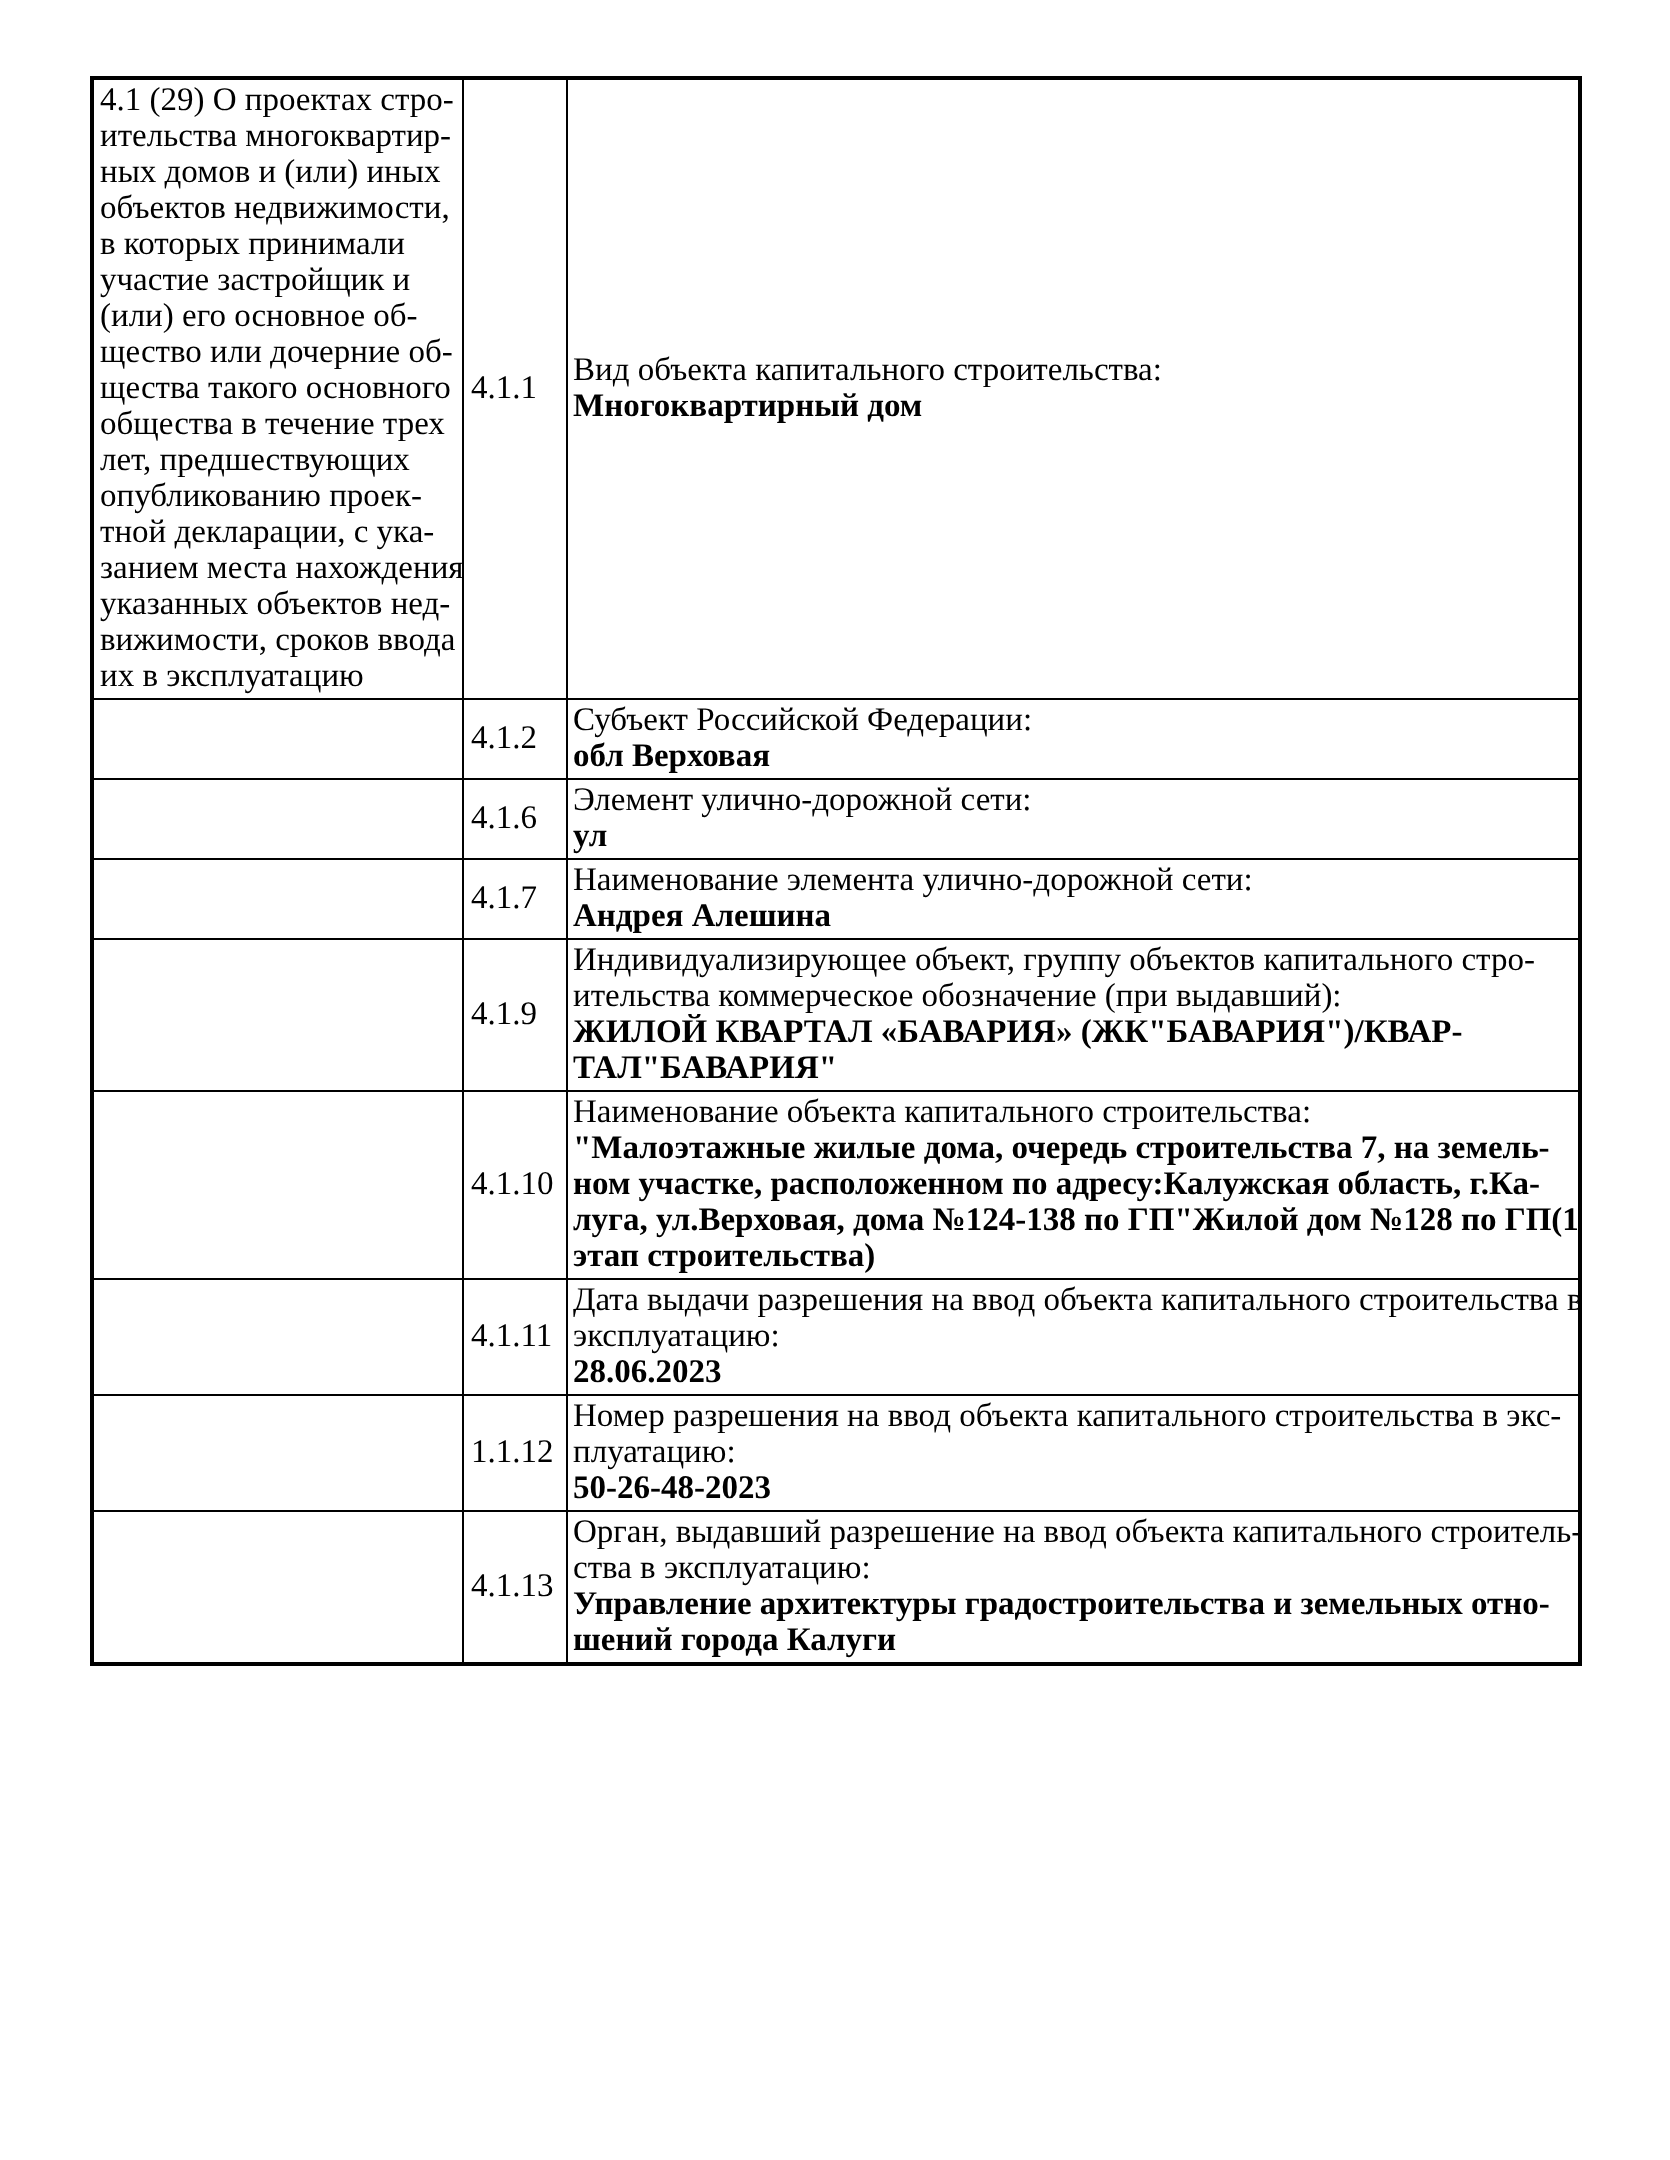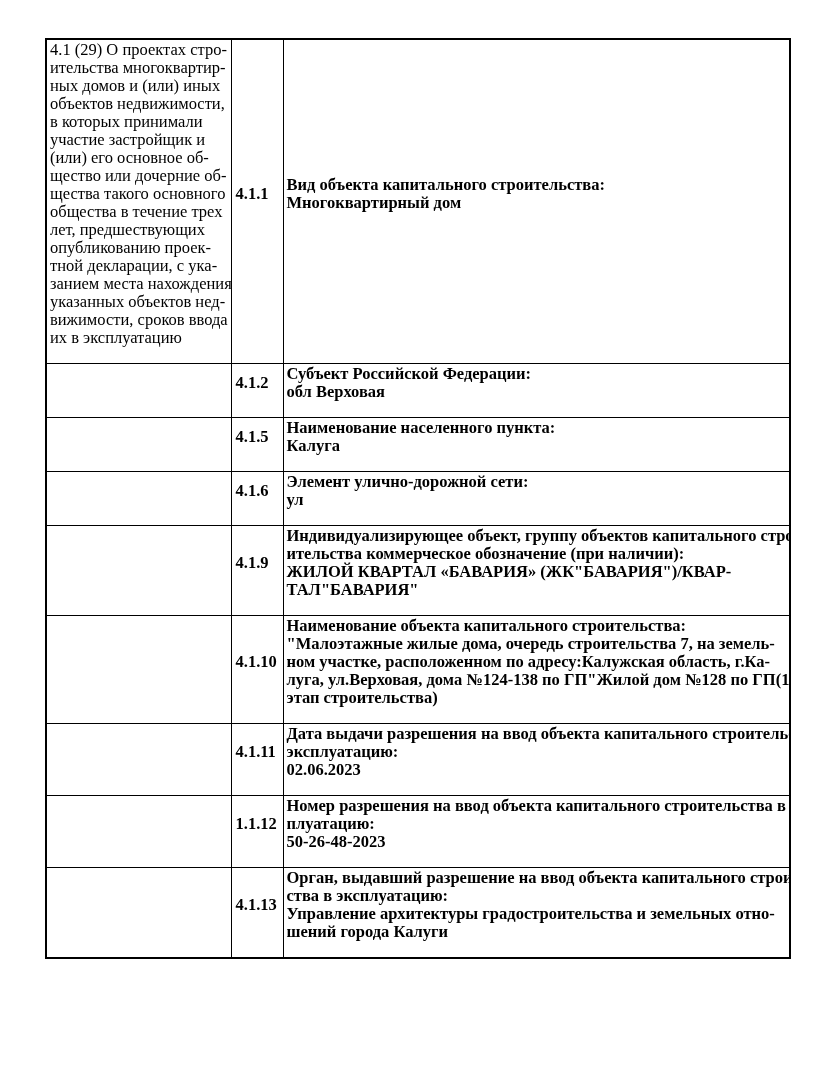--- a/index.html
+++ b/index.html
@@ -28,33 +28,33 @@
     width: 744px;
     border-collapse: collapse;
     table-layout: fixed;
     border: 2px solid #000000;
   }
   col.c1 { width: 185px; }
   col.c2 { width: 52px; }
   col.c3 { width: 507px; }
   td {
     border: 1px solid #000000;
-    padding: 1px 3px 16px 3px;
+    padding: 1px 3px 2px 3px;
     font-size: 16.5px;
     line-height: 18px;
     vertical-align: middle;
     overflow: hidden;
   }
   td.cell-left { vertical-align: top; }
   td.cell-num  { padding-left: 4px; vertical-align: middle; }
   .desc, .label, .value {
     white-space: pre;
   }
   .desc  { font-weight: normal; }
-  .label { font-weight: bold; }
+  .label { font-weight: normal; }
   .value { font-weight: bold; }
   .vprefix { font-weight: normal; }
 </style>
 </head>
 <body>
 
 <div class="page">
   <table class="decl-table">
     <colgroup>
       <col class="c1">
@@ -96,45 +96,45 @@
             <div class="label">4.1.2</div>
           </td>
           <td class="cell-content">
             <div class="label">Субъект Российской Федерации:</div>
             <div class="value"><span>обл Верховая</span></div>
           </td>
         </tr>
         <tr>
           <td class="cell-left"></td>
           <td class="cell-num">
-            <div class="label">4.1.5</div>
-          </td>
-          <td class="cell-content">
-            <div class="label">Наименование населенного пункта:</div>
-            <div class="value"><span>Калуга</span></div>
-          </td>
-        </tr>
-        <tr>
-          <td class="cell-left"></td>
-          <td class="cell-num">
             <div class="label">4.1.6</div>
           </td>
           <td class="cell-content">
             <div class="label">Элемент улично-дорожной сети:</div>
             <div class="value"><span>ул</span></div>
           </td>
         </tr>
         <tr>
           <td class="cell-left"></td>
           <td class="cell-num">
+            <div class="label">4.1.7</div>
+          </td>
+          <td class="cell-content">
+            <div class="label">Наименование элемента улично-дорожной сети:</div>
+            <div class="value"><span>Андрея Алешина</span></div>
+          </td>
+        </tr>
+        <tr>
+          <td class="cell-left"></td>
+          <td class="cell-num">
             <div class="label">4.1.9</div>
           </td>
           <td class="cell-content">
             <div class="label">Индивидуализирующее объект, группу объектов капитального стро-
-ительства коммерческое обозначение (при наличии):</div>
+ительства коммерческое обозначение (при выдавший):</div>
             <div class="value"><span>ЖИЛОЙ КВАРТАЛ «БАВАРИЯ» (ЖК"БАВАРИЯ")/КВАР-
 ТАЛ"БАВАРИЯ"</span></div>
           </td>
         </tr>
         <tr>
           <td class="cell-left"></td>
           <td class="cell-num">
             <div class="label">4.1.10</div>
           </td>
           <td class="cell-content">
@@ -146,21 +146,21 @@
           </td>
         </tr>
         <tr>
           <td class="cell-left"></td>
           <td class="cell-num">
             <div class="label">4.1.11</div>
           </td>
           <td class="cell-content">
             <div class="label">Дата выдачи разрешения на ввод объекта капитального строительства в
 эксплуатацию:</div>
-            <div class="value"><span>02.06.2023</span></div>
+            <div class="value"><span>28.06.2023</span></div>
           </td>
         </tr>
         <tr>
           <td class="cell-left"></td>
           <td class="cell-num">
             <div class="label">1.1.12</div>
           </td>
           <td class="cell-content">
             <div class="label">Номер разрешения на ввод объекта капитального строительства в экс-
 плуатацию:</div>

